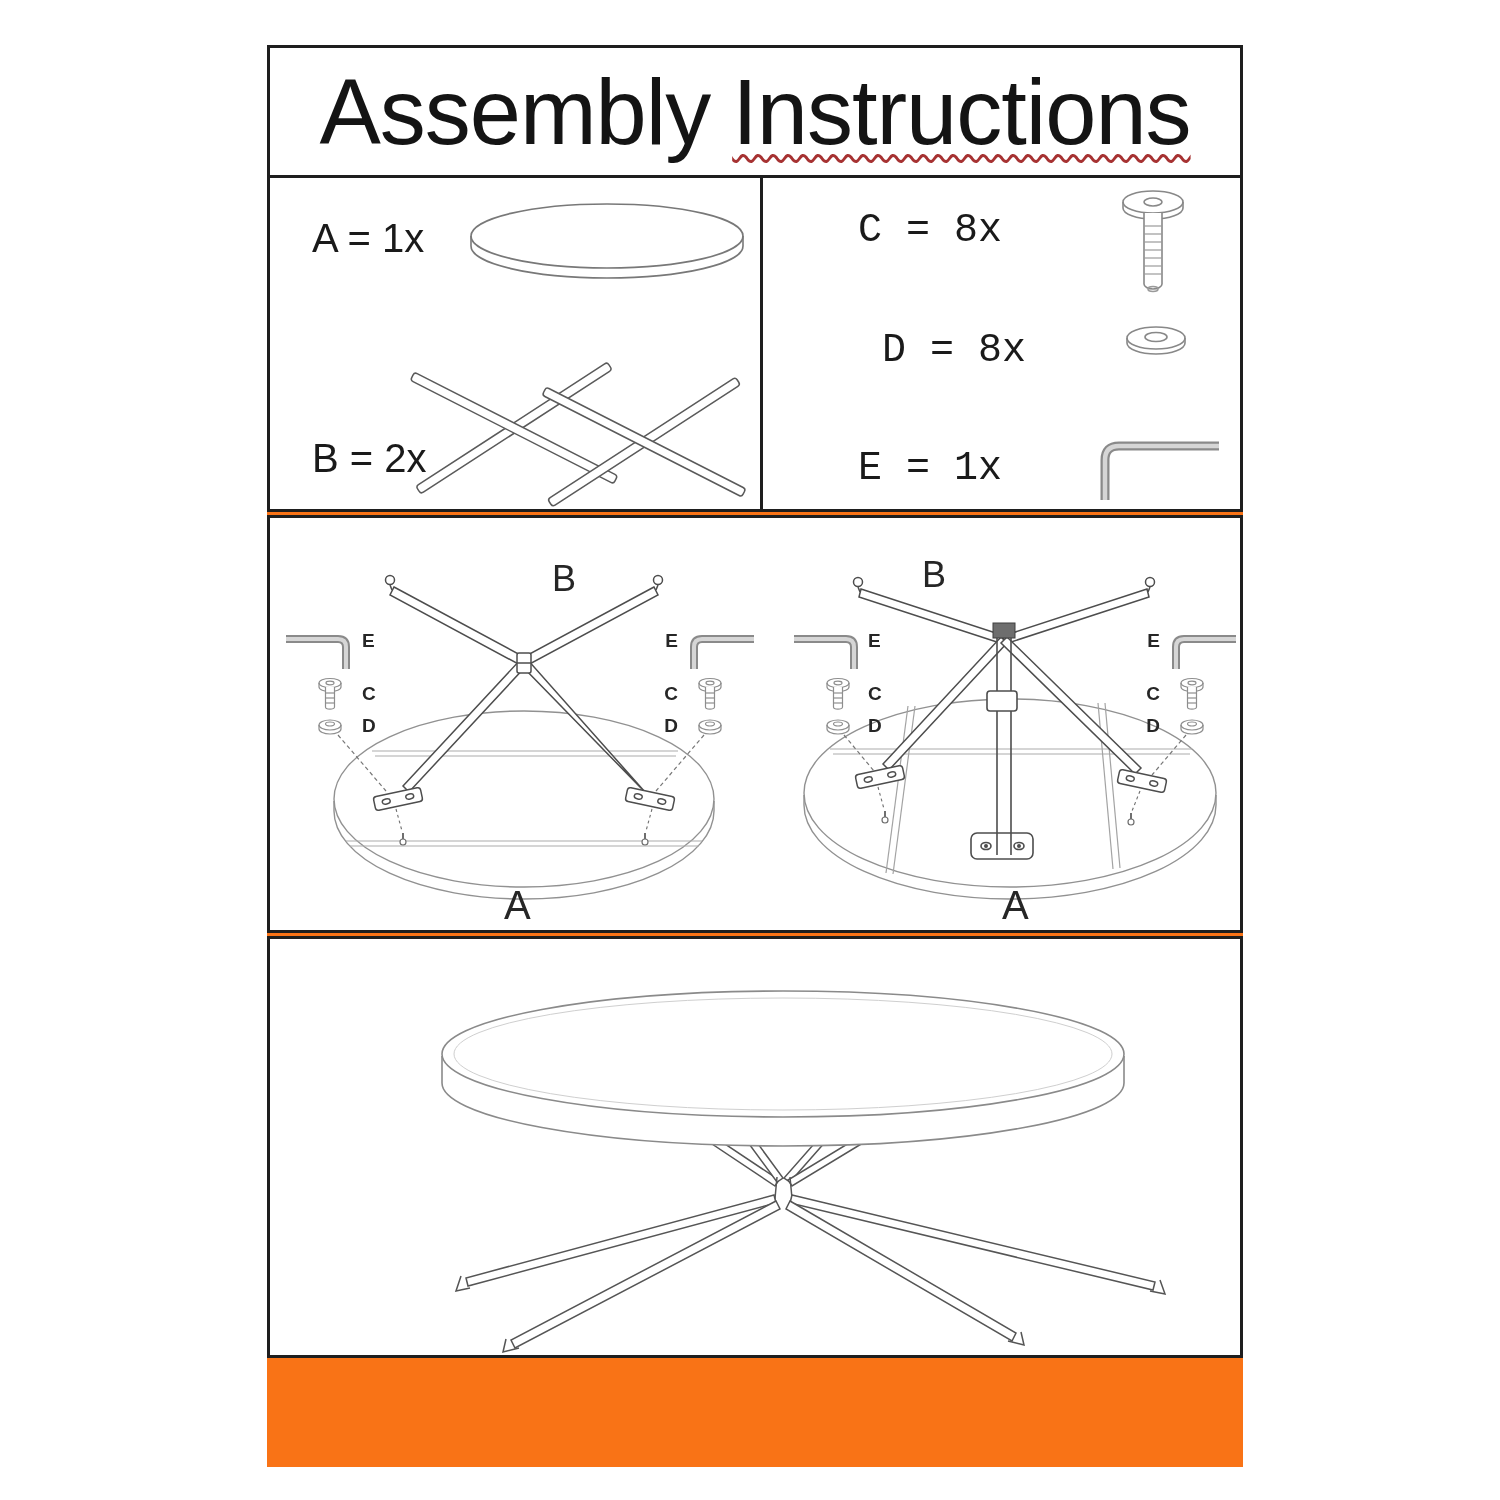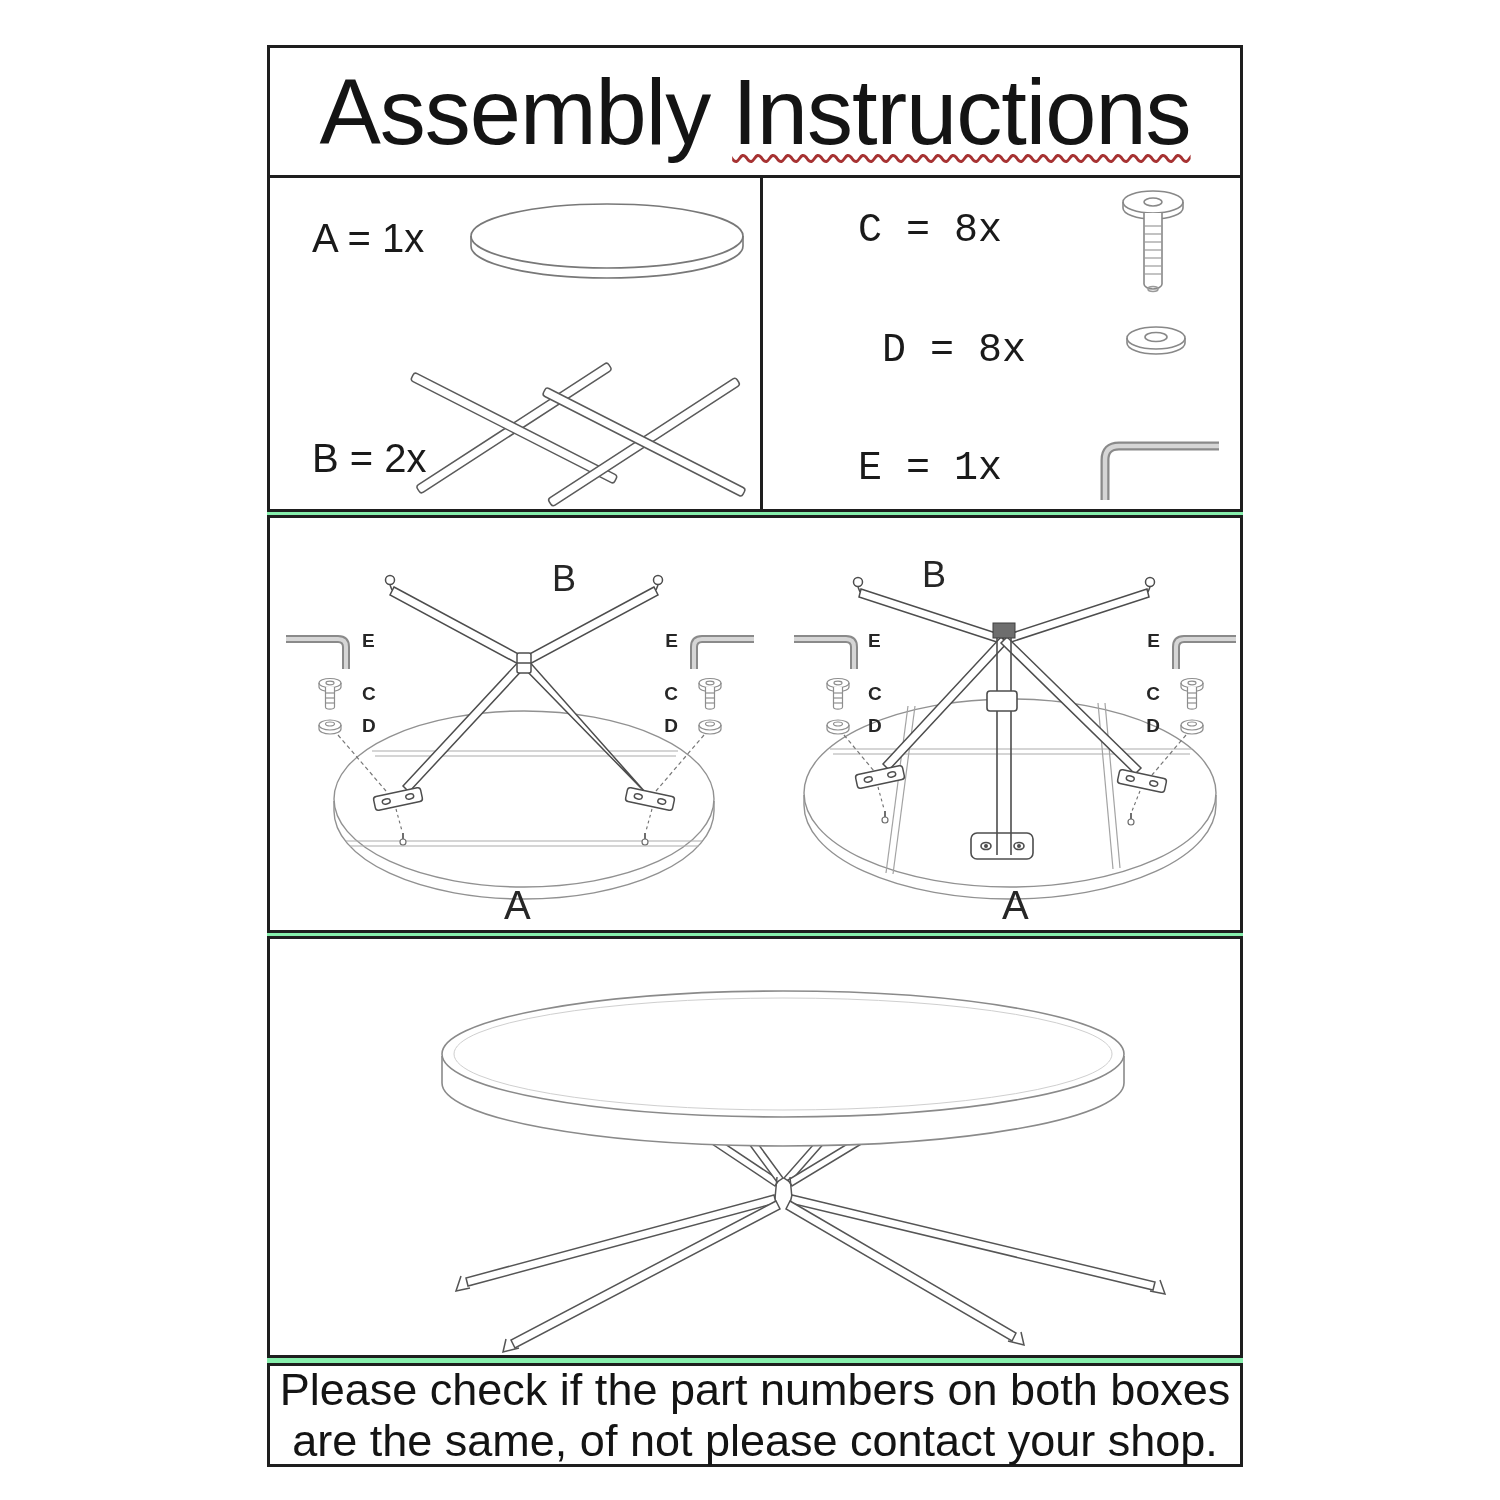--- a/index.html
+++ b/index.html
@@ -1,17 +1,17 @@
 <!DOCTYPE html>
 <html><head>
 <meta charset="utf-8">
 <style>
   html,body{margin:0;padding:0;background:#ffffff;}
   body{width:1500px;height:1500px;position:relative;font-family:"Liberation Sans",sans-serif;color:#1c1c1c;}
-  .sheet{position:absolute;left:267px;top:45px;width:976px;height:1422px;background:#86efac;}
+  .sheet{position:absolute;left:267px;top:45px;width:976px;height:1422px;background:#f97316;}
   .box{position:absolute;border:3px solid #1e1e1e;background:#fff;box-sizing:border-box;}
   
   .title-box{left:0;top:0;width:976px;height:133px;display:flex;align-items:center;justify-content:center;}
   .title{font-size:92px;line-height:1;white-space:nowrap;color:#141414;letter-spacing:-1px;}
   .title .w1{margin-right:22px;}
   .title .w2{text-decoration-line:underline;text-decoration-style:wavy;text-decoration-color:#a63232;text-decoration-thickness:3px;text-underline-offset:10px;}
   
   .parts-left{left:0;top:130px;width:568px;height:337px;padding-left:44px;}
   .parts-right{left:493px;top:130px;width:483px;height:337px;font-family:Liberation Mono, monospace;}
   .part-label{position:absolute;font-size:40px;color:#1a1a1a;white-space:nowrap;}
@@ -306,18 +306,14 @@
         <path d="M751,393 L754,406 L738,402" fill="none"></path>
       </g>
       <g fill="#ffffff" stroke="#8a8a8a" stroke-width="1.6">
         <path d="M172,117 L172,144 A341,63 0 0 0 854,144 L854,117"></path>
         <ellipse cx="513" cy="115" rx="341" ry="63"></ellipse>
         <ellipse cx="513" cy="115" rx="329" ry="56" fill="none" stroke="#cfcfcf" stroke-width="1"></ellipse>
       </g>
     </svg>
   </div>
 
-  <div class="box footer-box">
-    <div class="footer-line">Please check if the part numbers on both boxes</div>
-    <div class="footer-line">are the same, of not please contact your shop.</div>
-  </div>
 
 </div>
 
 </body></html>

